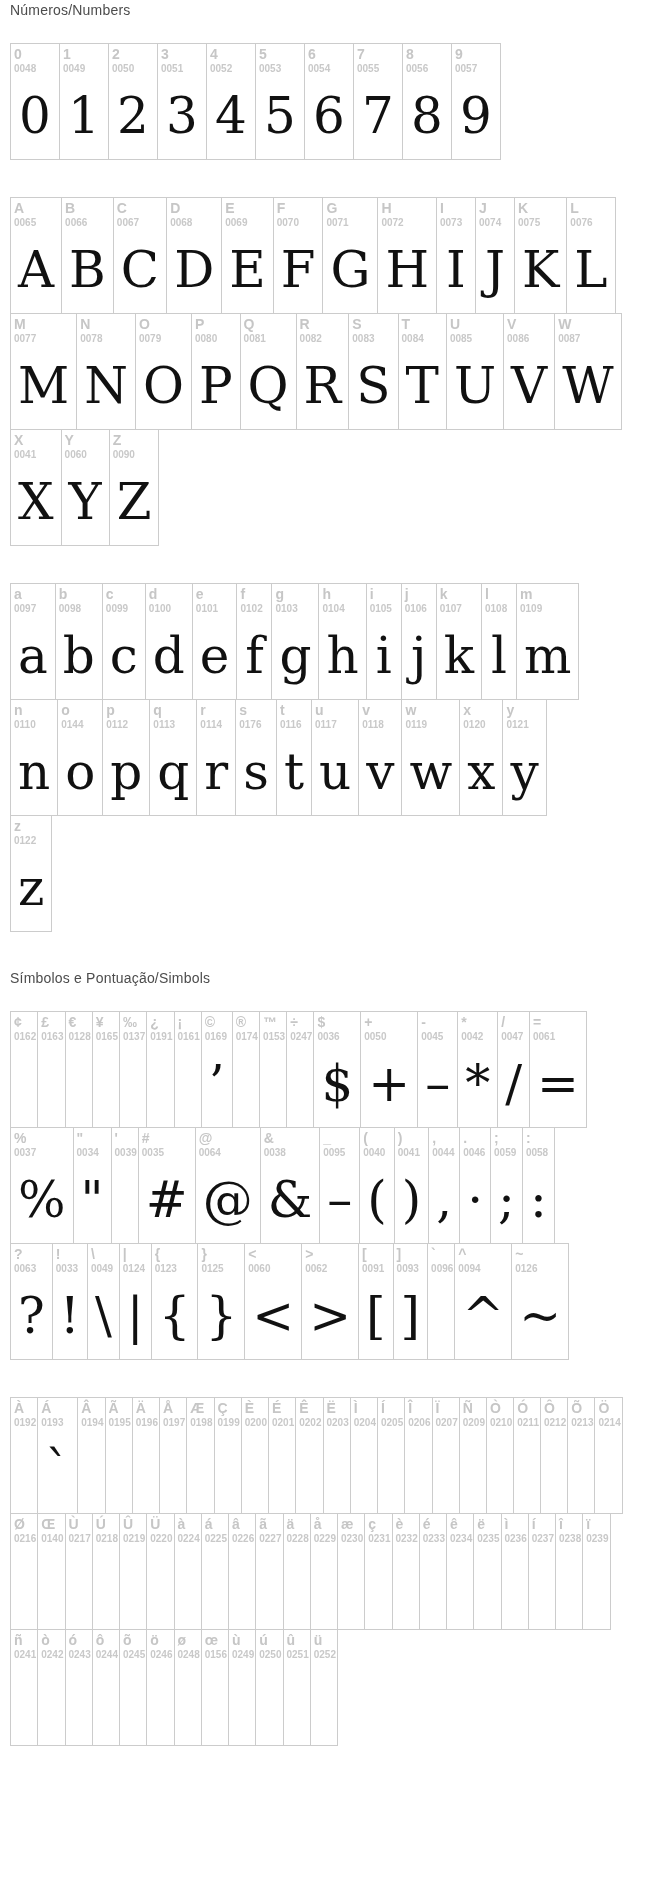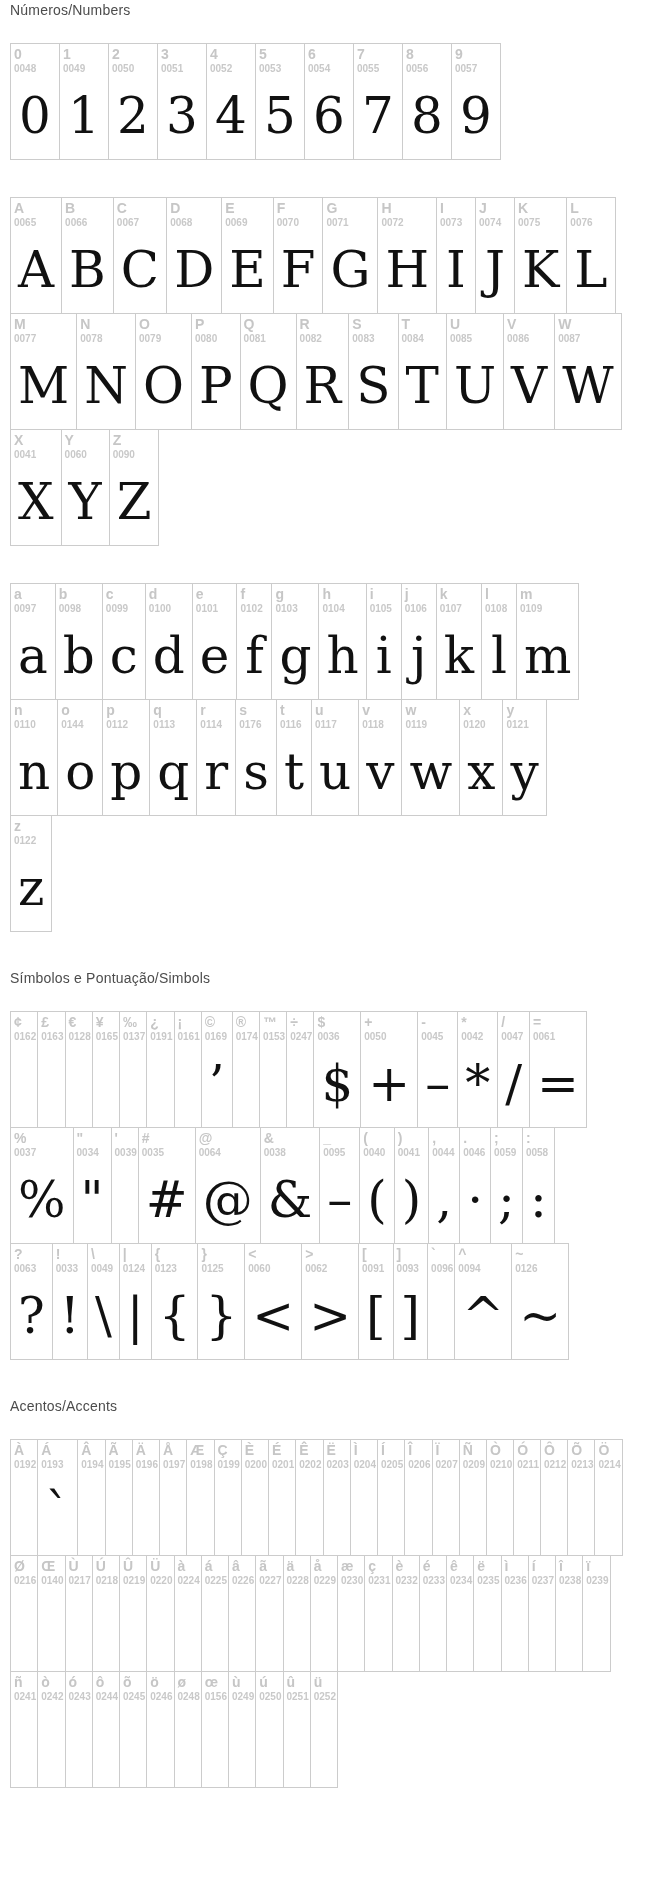--- a/index.html
+++ b/index.html
@@ -465,21 +465,20 @@
     <div class="cell-char">^</div>
     <div class="cell-code">0094</div>
     <div class="cell-glyph">^</div>
   </div><div class="cell">
     <div class="cell-char">~</div>
     <div class="cell-code">0126</div>
     <div class="cell-glyph">~</div>
   </div></div>
       </section>
       <section class="section sec-accents">
-        <h2 class="section-title">Acentos/Accents</h2>
         <div class="row"><div class="cell">
     <div class="cell-char">À</div>
     <div class="cell-code">0192</div>
     <div class="cell-glyph"></div>
   </div><div class="cell">
     <div class="cell-char">Á</div>
     <div class="cell-code">0193</div>
     <div class="cell-glyph">`</div>
   </div><div class="cell">
     <div class="cell-char">Â</div>

